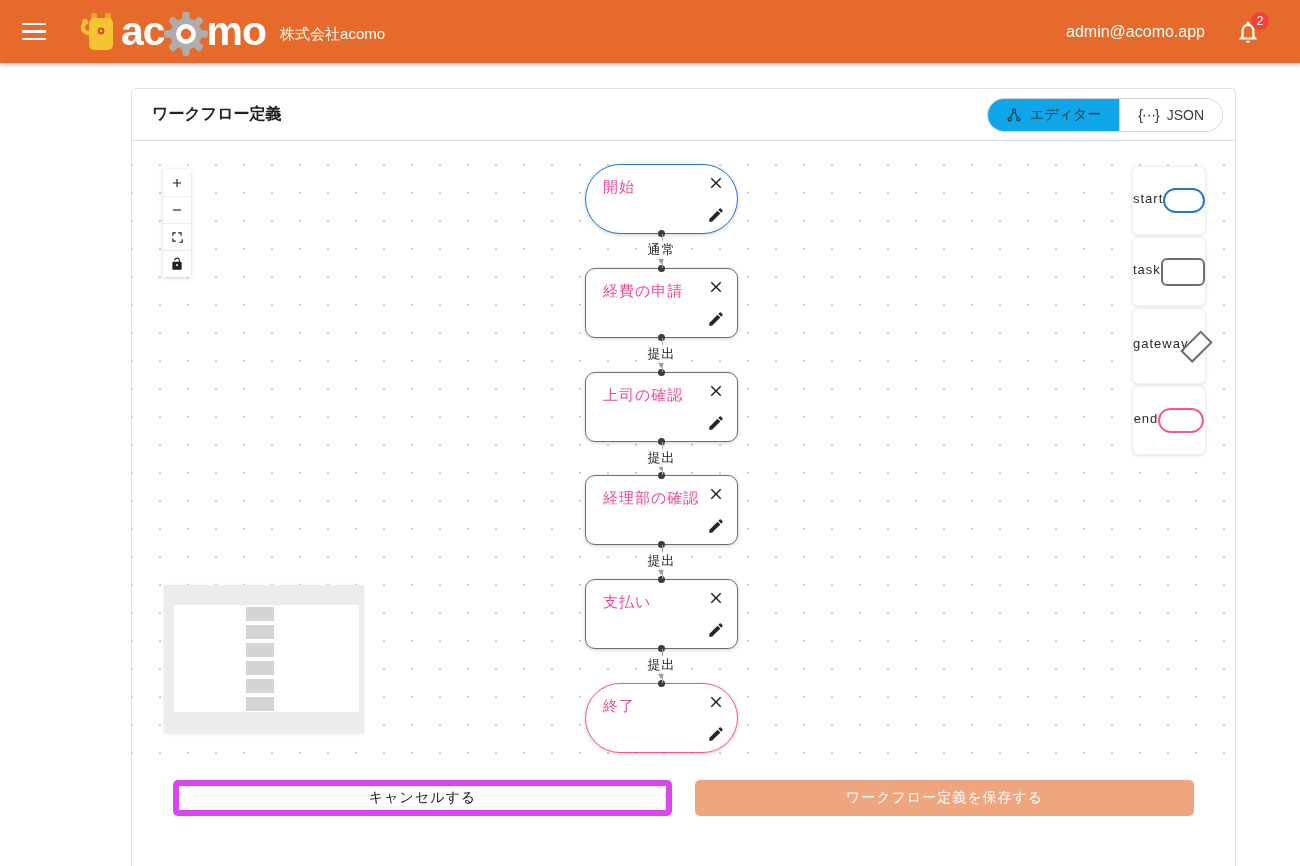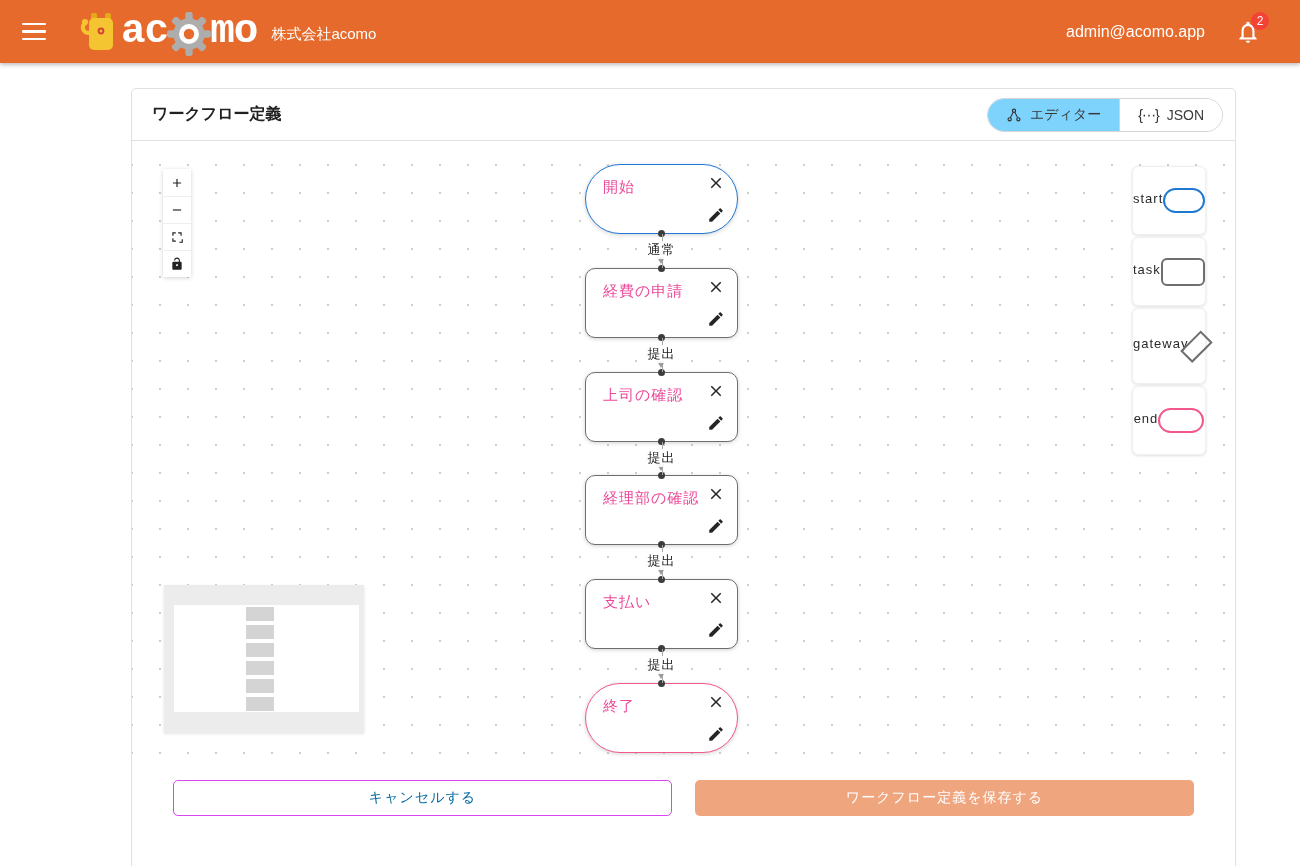--- a/index.html
+++ b/index.html
@@ -3,39 +3,39 @@
 <meta charset="utf-8">
 <style>
   * { margin:0; padding:0; box-sizing:border-box; }
   html,body { width:1300px; height:866px; background:#fff; font-family:"Liberation Sans","DejaVu Sans",sans-serif; overflow:hidden; }
 
   
   .appbar { position:absolute; left:0; top:0; width:1300px; height:63px; background:#E66A2B;
             display:flex; align-items:center; box-shadow:0 2px 4px rgba(0,0,0,.25); z-index:10; }
   .hamburger { width:24px; height:24px; margin-left:22px; cursor:pointer; display:flex; flex-direction:column; justify-content:center; gap:5px; }
   .hamburger span { display:block; height:2.5px; background:#fff; border-radius:1px; }
-  .logo-wrap { display:flex; align-items:center; margin-left:33px;font-family:Liberation Mono, monospace; }
+  .logo-wrap { display:flex; align-items:center; margin-left:33px; }
   .logo-text { color:#fff; font-size:41px; font-weight:bold; letter-spacing:-1px; line-height:1; }
   .logo-gear { margin:4px -2px 0 -2px; }
   .company { color:#fff; font-size:15px; margin-left:14px; margin-top:6px; }
   .appbar-right { margin-left:auto; display:flex; align-items:center; margin-right:39px; }
   .user-email { color:#fff; font-size:16px; margin-right:30px; }
   .bell { position:relative; width:26px; height:26px; cursor:pointer; }
   .badge { position:absolute; top:-7px; right:-8px; min-width:18px; height:18px; border-radius:9px;
            background:#F44336; color:#fff; font-size:12px; display:flex; align-items:center; justify-content:center; padding:0 4px; }
 
   
   .card { position:absolute; left:131px; top:88px; width:1105px; height:805px; background:#fff;
           border:1px solid #e0e0e0; border-radius:5px; }
   .card-header { height:51px; display:flex; align-items:center; padding:0 12px 0 20px; }
   .card-title { font-size:16px; font-weight:bold; color:#212121; }
   .view-toggle { margin-left:auto; display:flex; border:1px solid #d5d5d5; border-radius:17px; overflow:hidden; height:34px; }
   .toggle-btn { display:flex; align-items:center; justify-content:center; gap:8px; padding:0 18px; font-size:14px;
                 color:#3a3a3a; background:#fff; cursor:pointer; border:none; }
-  .toggle-btn.selected { background:#7dd3fc; }
+  .toggle-btn.selected { background:#0ea5e9; }
   .toggle-btn + .toggle-btn { border-left:1px solid #d5d5d5; }
   .json-glyph { font-size:14px; color:#333; letter-spacing:-1px; }
   .divider { height:1px; background:#e0e0e0; }
 
   
   .canvas { position:relative; height:622px; overflow:hidden;
             background-image:radial-gradient(#cfcfcf 1.2px, transparent 1.3px);
             background-size:28px 28px; background-position:14px 10px; }
 
   
@@ -80,21 +80,21 @@
   
   .minimap { position:absolute; left:32px; top:444px; width:200px; height:148px; background:#ececec;
              box-shadow:0 1px 3px rgba(0,0,0,.1); }
   .mini-viewport { position:absolute; left:10px; top:20px; width:185px; height:107px; background:#fff; }
   .mini-node { position:absolute; left:82px; width:28px; height:14px; background:#d4d4d4; }
 
   
   .card-footer { display:flex; justify-content:space-between; padding:17px 41px 0; }
   .btn { width:499px; height:36px; border-radius:5px; font-size:14px; letter-spacing:1px;
          display:flex; align-items:center; justify-content:center; cursor:pointer; }
-  .btn-cancel { background:#fff; border:1px solid #d946ef; color:#0369a1; }
+  .btn-cancel { background:#fff; border:6px solid #d946ef; color:#0f172a; }
   .btn-save { background:#EFA57D; border:none; color:#fff; cursor:default; }
 </style>
 </head>
 <body>
 
 <div class="appbar">
   <div class="hamburger">
       <span></span>
       <span></span>
       <span></span>

